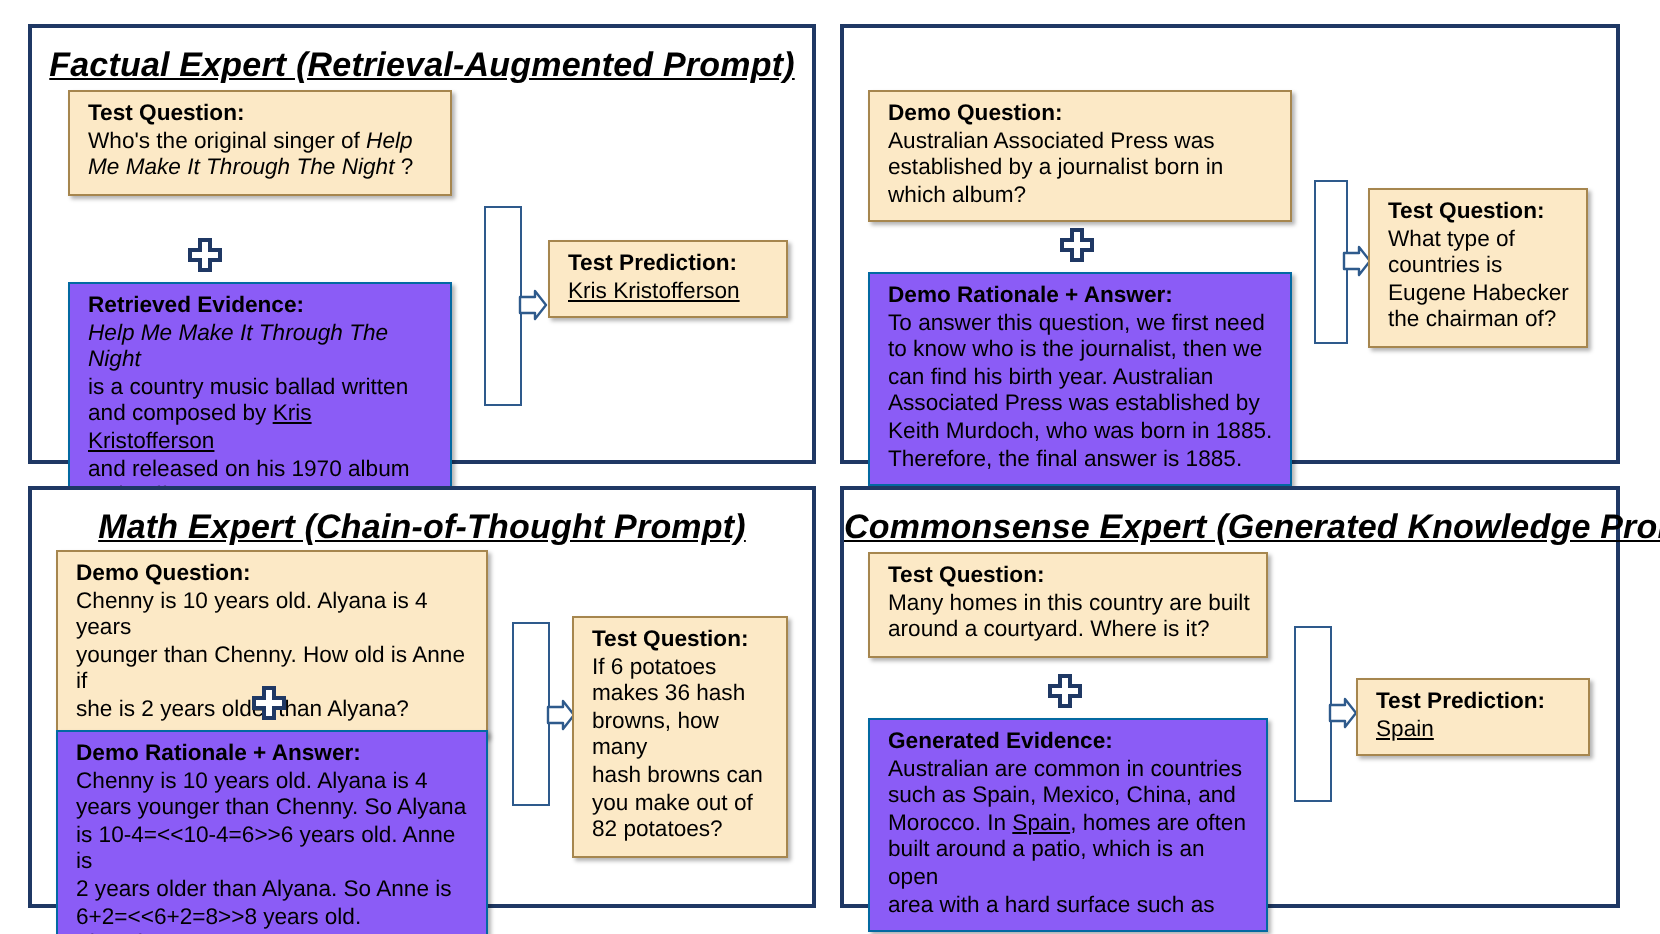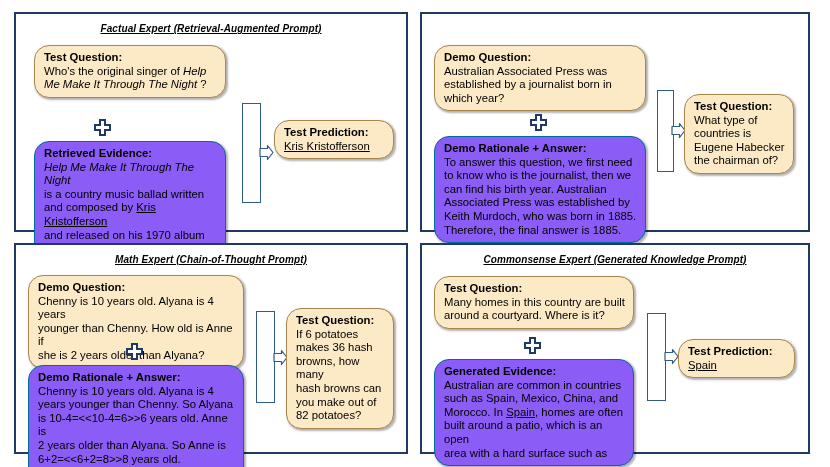--- a/index.html
+++ b/index.html
@@ -11,26 +11,26 @@
   
   .panel{position:absolute;border:2px solid #1F3864;background:#ffffff;box-sizing:border-box;}
   #panel-factual      {left:14px;  top:12px;  width:394px; height:220px;}
   #panel-multihop     {left:420px; top:12px;  width:390px; height:220px;}
   #panel-math         {left:14px;  top:243px; width:394px; height:211px;}
   #panel-commonsense  {left:420px; top:243px; width:390px; height:211px;}
 
   .panel-title{
     position:absolute;left:0;right:0;top:9px;text-align:center;
     font-weight:bold;font-style:italic;text-decoration:underline;
-    font-size:10px;letter-spacing:.1px;color:#000;white-space:nowrap;
+    font-size:17px;letter-spacing:.1px;color:#000;white-space:nowrap;
   }
 
   
   .bubble{
-    position:absolute;box-sizing:border-box;border-radius:15px;
+    position:absolute;box-sizing:border-box;border-radius:0;
     padding:5px 8px 5px 9px;font-size:11.3px;line-height:13.6px;
     box-shadow:1.5px 1.5px 2px rgba(0,0,0,0.30);
   }
   .bubble .hd{font-weight:bold;display:block;}
   .bubble .bd{display:block;}
   .yellow{background:#FCE9C6;border:1px solid #A6864E;}
   .green {background:#8b5cf6;border:1px solid #0369a1;}
 
   
   .plus{position:absolute;width:17px;height:17px;}
@@ -76,21 +76,21 @@
     <div class="bubble yellow" style="left:258px;top:106px;width:120px;">
       <span class="hd">Test Prediction:</span>
       <span class="bd"><u>Kris Kristofferson</u></span>
     </div>
   </div>
 
   <div class="panel" id="panel-multihop">
 
     <div class="bubble yellow" style="left:12px;top:31px;width:212px;">
       <span class="hd">Demo Question:</span>
-      <span class="bd"><span>Australian Associated Press was</span><br><span>established by a journalist born in</span><br><span>which year?</span></span>
+      <span class="bd"><span>Australian Associated Press was</span><br><span>established by a journalist born in</span><br><span>which album?</span></span>
     </div>
 
     <div class="plus" style="left:108px;top:100px;">
       <svg width="17" height="17" viewBox="0 0 17 17">
         <path d="M6 1 H11 V6 H16 V11 H11 V16 H6 V11 H1 V6 H6 Z" fill="#ffffff" stroke="#1F3864" stroke-width="2"></path>
       </svg>
     </div>
 
     <div class="bubble green" style="left:12px;top:122px;width:212px;">
       <span class="hd">Demo Rationale + Answer:</span>

